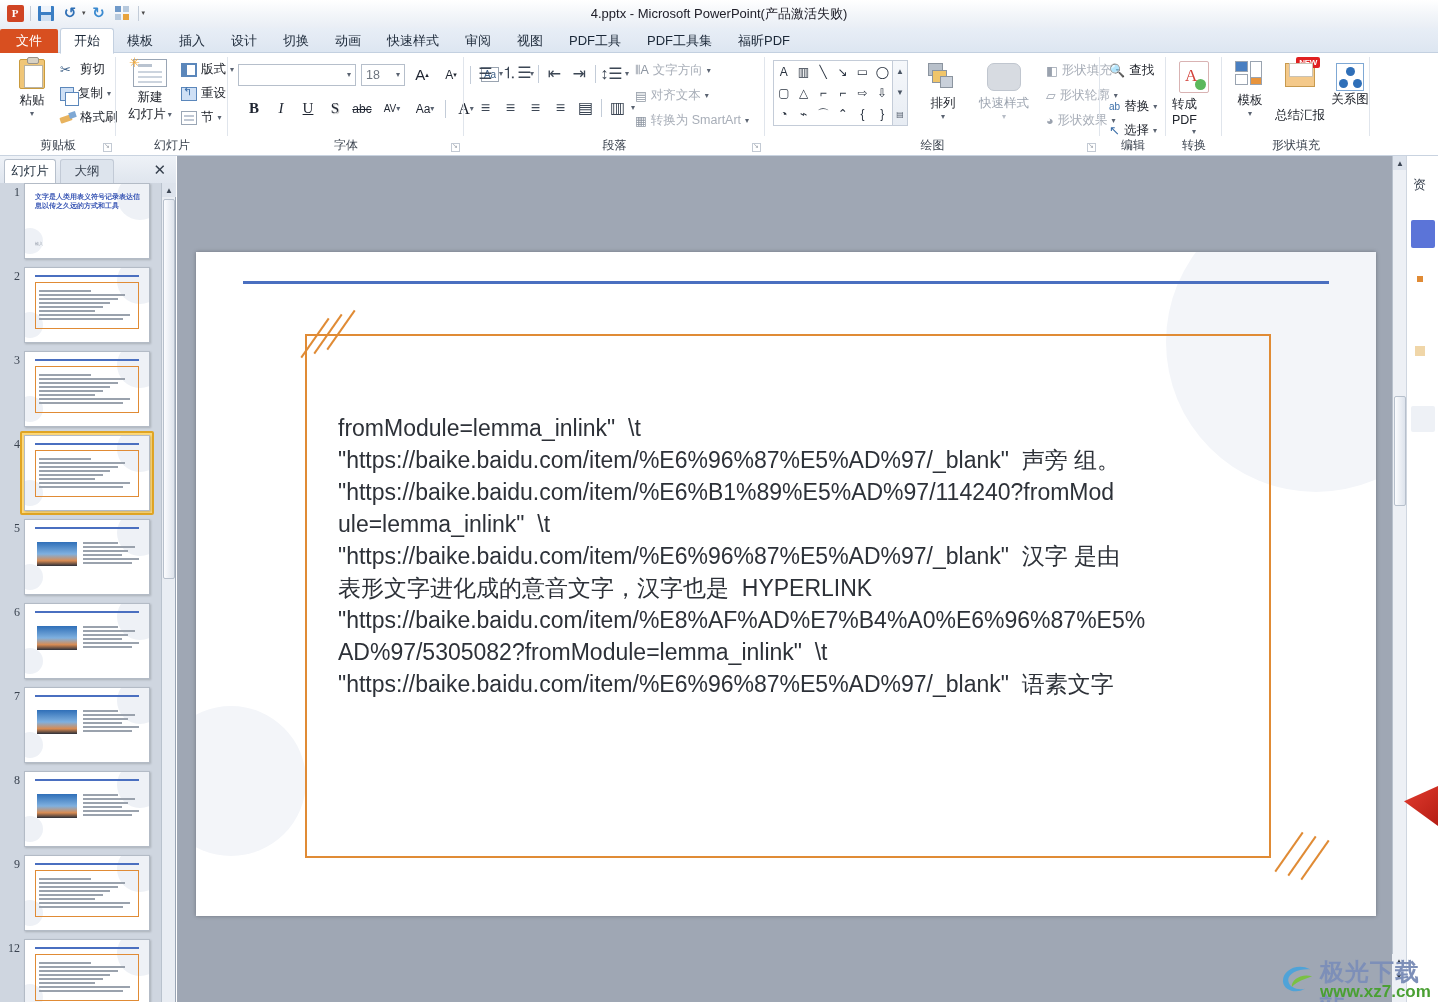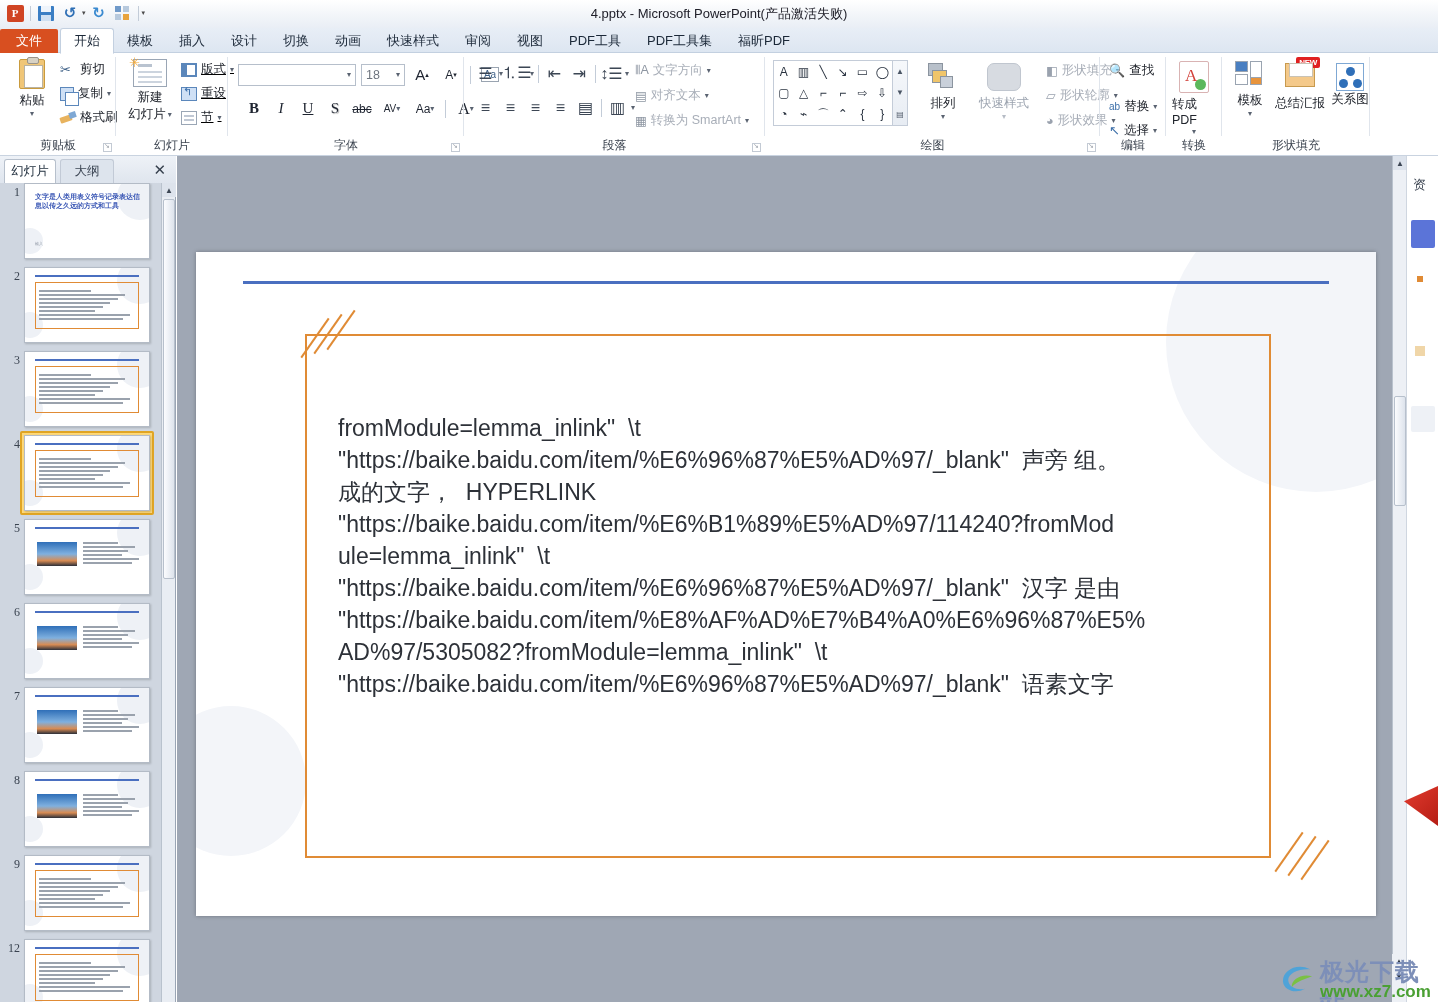--- a/index.html
+++ b/index.html
@@ -346,21 +346,21 @@
           <div class="newslide-ico">
               <span class="spark">✳</span>
             </div>
           <span style="margin-top:2px;">新建</span>
           <span style="display:flex;align-items:center;gap:2px;">
             <span>幻灯片</span>
             <span class="caret">▾</span>
           </span>
         </div>
       </div>
-      <div style="position:absolute;left:62px;top:7px;text-decoration:underline;">
+      <div style="position:absolute;left:62px;top:7px;">
         <div class="btn">
           <span class="layout-ico"></span>
           <span>版式</span>
           <span class="caret">▾</span>
         </div>
         <div class="btn" style="margin-top:5px;">
           <span class="reset-ico"></span>
           <span>重设</span>
         </div>
         <div class="btn" style="margin-top:5px;">
@@ -588,21 +588,21 @@
             </div>
           <span style="margin-top:3px;">模板</span>
           <span class="caret">▾</span>
         </div>
       </div>
       <div style="position:absolute;left:50px;top:10px;">
         <div class="bigbtn" style="width:56px;">
           <div class="mail-ico">
             <span class="newbadge">NEW</span>
           </div>
-          <span style="margin-top:8px;">总结汇报</span>
+          <span style="margin-top:20px;">总结汇报</span>
         </div>
       </div>
       <div style="position:absolute;left:108px;top:10px;">
         <div class="bigbtn" style="width:40px;">
           <div class="rel-ico">
               <i></i>
               <i></i>
               <i></i>
             </div>
           <span style="margin-top:0;">关系图</span>
@@ -808,24 +808,24 @@
       <div class="s-box"></div>
       <div class="slash" style="left:118px; top:62px;"></div>
       <div class="slash" style="left:131px; top:58px;"></div>
       <div class="slash" style="left:144px; top:54px;"></div>
       <div class="slash" style="right:60px; bottom:32px;"></div>
       <div class="slash" style="right:73px; bottom:36px;"></div>
       <div class="slash" style="right:86px; bottom:40px;"></div>
       <div class="s-text" id="slide-text-host">
           <div>fromModule=lemma_inlink"  \t</div>
           <div>"https://baike.baidu.com/item/%E6%96%87%E5%AD%97/_blank"  声旁 组。</div>
-          <div>成的文字，  HYPERLINK</div>
           <div>"https://baike.baidu.com/item/%E6%B1%89%E5%AD%97/114240?fromMod</div>
           <div>ule=lemma_inlink"  \t</div>
           <div>"https://baike.baidu.com/item/%E6%96%87%E5%AD%97/_blank"  汉字 是由</div>
+          <div>表形文字进化成的意音文字，汉字也是  HYPERLINK</div>
           <div>"https://baike.baidu.com/item/%E8%AF%AD%E7%B4%A0%E6%96%87%E5%</div>
           <div>AD%97/5305082?fromModule=lemma_inlink"  \t</div>
           <div>"https://baike.baidu.com/item/%E6%96%87%E5%AD%97/_blank"  语素文字</div>
         </div>
     </div>
   </div>
 
   <div class="vscroll">
     <div class="up">▲</div>
     <div class="bar"></div>

